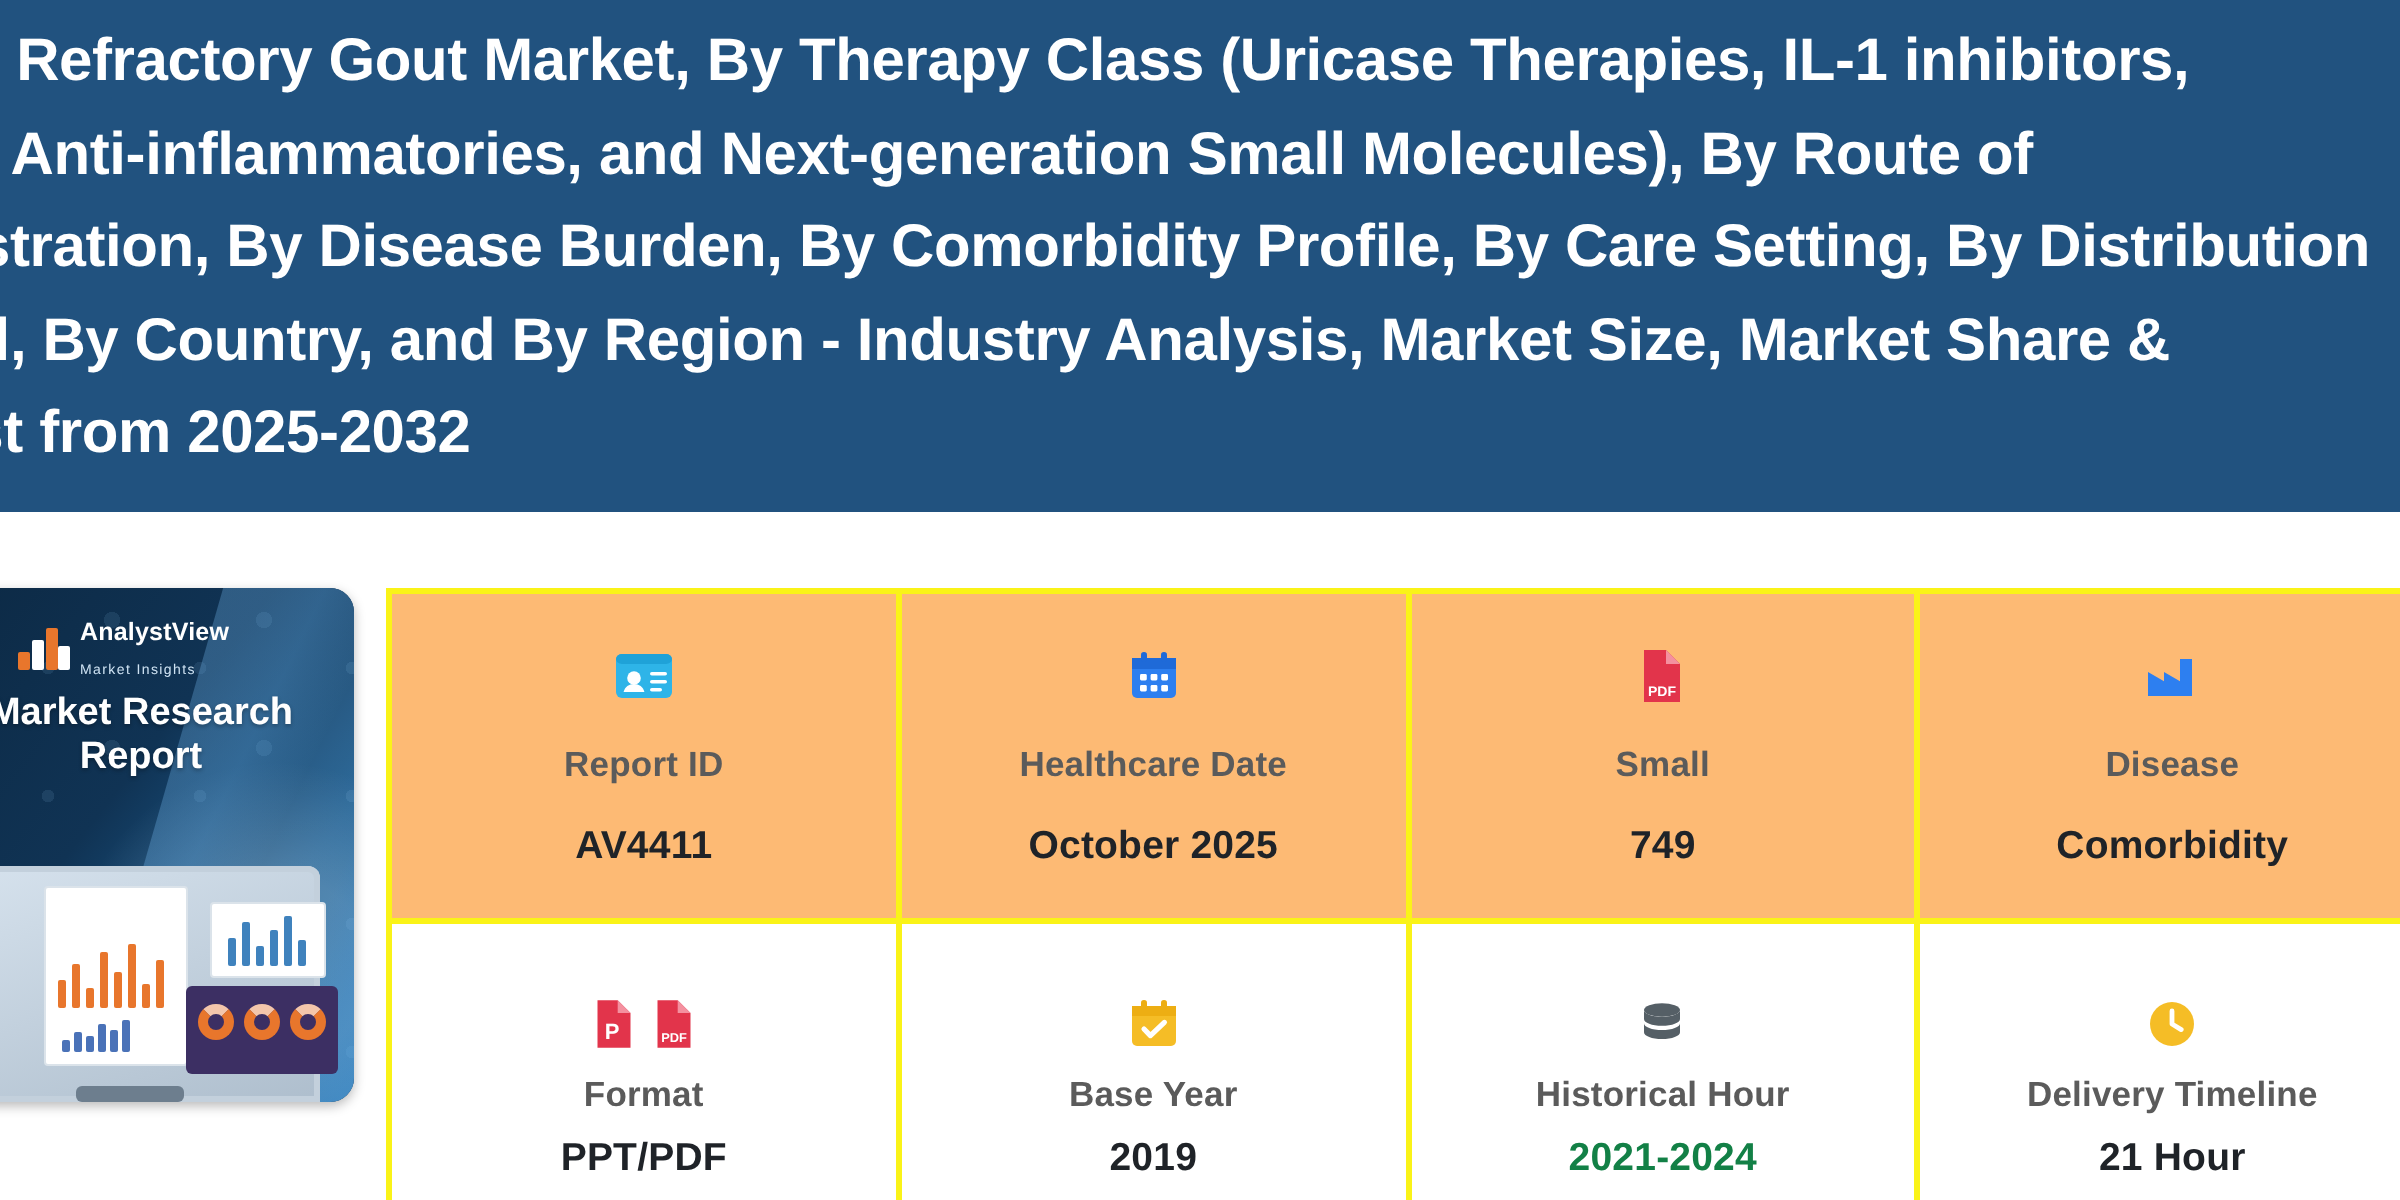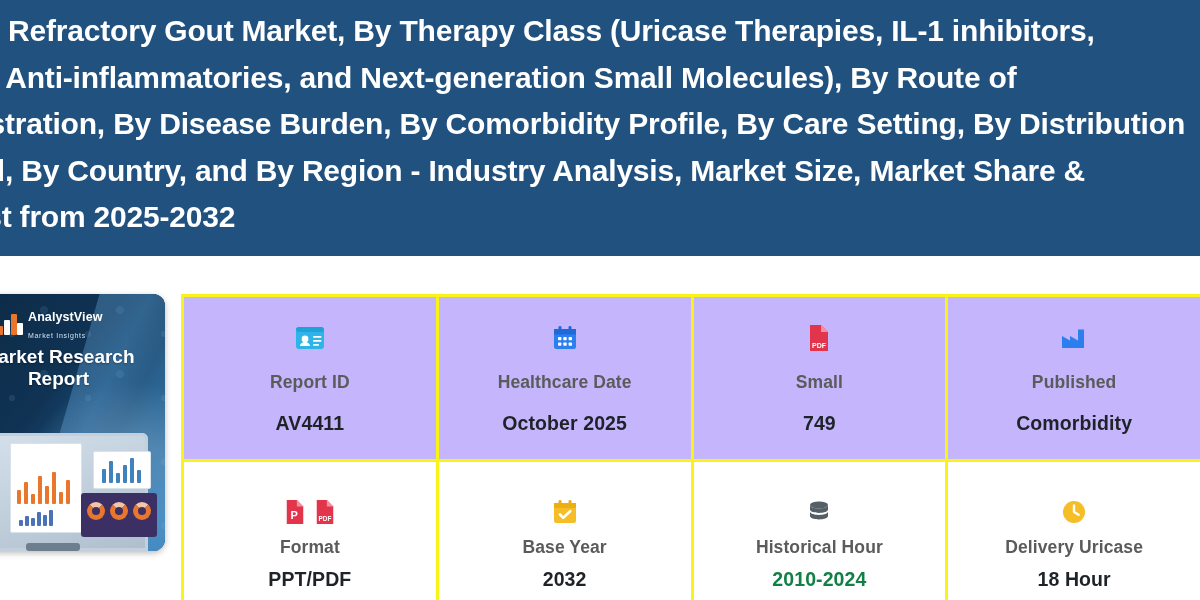--- a/index.html
+++ b/index.html
@@ -27,21 +27,21 @@
     font-size: 30px;
     font-weight: 700;
     line-height: 46.5px;
     letter-spacing: -0.2px;
     white-space: normal;
   }
 
   
   .content {
     position: absolute;
-    left: 0; top: 256px;
+    left: 12px; top: 256px;
     width: 1044px; height: 344px;
     background: #ffffff;
     padding-left: 17px;
   }
 
   
   .thumb-wrap {
     position: absolute;
     left: -48px; top: 38px;
     width: 213px; height: 257px;
@@ -142,21 +142,21 @@
     background: #FAF318;
     gap: 3px;
     border: 3px solid #FAF318;
   }
   .cell {
     display: flex; flex-direction: column;
     align-items: center; justify-content: center;
     gap: 2px;
     padding: 10px 6px;
   }
-  .cell.row-top { background: #c4b5fd; gap: 11px; }
+  .cell.row-top { background: #fdba74; gap: 11px; }
   .cell.row-bot { background: #FFFFFF; }
   .cell-icons { height: 34px; display: flex; align-items: center; justify-content: center; gap: 8px; }
   .cell-label {
     font-size: 17.5px; font-weight: 700; color: #5b5b5b; margin-top: 6px; letter-spacing: .1px;
   }
   .cell-value {
     font-size: 19.5px; font-weight: 700; color: #1f2328; margin-top: 8px; letter-spacing: .1px;
   }
   .cell-value.green { color: #128046; }
 
@@ -282,21 +282,21 @@
       <div class="cell-label">Small</div>
       <div class="cell-value">749</div>
     </div>
 
     <div class="cell row-top">
       <div class="cell-icons">
         <svg class="ic" width="28" height="22" viewBox="0 0 28 22" aria-hidden="true">
           <path d="M2 21V9l8 4.6V9l8 4.6V2.5h6V21z" fill="#2D7FF0"></path>
         </svg>
       </div>
-      <div class="cell-label">Published</div>
+      <div class="cell-label">Disease</div>
       <div class="cell-value">Comorbidity</div>
     </div>
 
     <div class="cell row-bot">
       <div class="cell-icons">
         <svg class="ic" width="22" height="26" viewBox="0 0 24 28" aria-hidden="true">
           <path d="M3 1h11l7 7v19H3z" fill="#E2344B"></path>
           <path d="M14 1l7 7h-7z" fill="#F4909F"></path>
           <text x="11" y="22" font-family="Liberation Sans, sans-serif" font-size="12" font-weight="700" fill="#fff" text-anchor="middle">P</text>
         </svg>
@@ -314,42 +314,42 @@
       <div class="cell-icons">
         <svg class="ic" width="26" height="26" viewBox="0 0 26 26" aria-hidden="true">
           <rect x="2" y="4" width="22" height="20" rx="2.5" fill="#F5BD26"></rect>
           <rect x="2" y="4" width="22" height="5" fill="#EDAE13"></rect>
           <rect x="6.5" y="1" width="3" height="5" rx="1.4" fill="#EDAE13"></rect>
           <rect x="16.5" y="1" width="3" height="5" rx="1.4" fill="#EDAE13"></rect>
           <path d="M8 15.5l3.2 3.3 7-6.6" stroke="#fff" stroke-width="2.6" fill="none" stroke-linecap="round" stroke-linejoin="round"></path>
         </svg>
       </div>
       <div class="cell-label">Base Year</div>
-      <div class="cell-value">2032</div>
+      <div class="cell-value">2019</div>
     </div>
 
     <div class="cell row-bot">
       <div class="cell-icons">
         <svg class="ic" width="26" height="26" viewBox="0 0 26 26" aria-hidden="true">
           <g fill="#555F66">
             <ellipse cx="13" cy="6" rx="9" ry="3.4"></ellipse>
             <path d="M4 6v4.5c0 1.9 4 3.4 9 3.4s9-1.5 9-3.4V6c0 1.9-4 3.4-9 3.4S4 7.9 4 6z"></path>
             <path d="M4 12.6v4.5c0 1.9 4 3.4 9 3.4s9-1.5 9-3.4v-4.5c0 1.9-4 3.4-9 3.4s-9-1.5-9-3.4z"></path>
           </g>
         </svg>
       </div>
       <div class="cell-label">Historical Hour</div>
-      <div class="cell-value green">2010-2024</div>
+      <div class="cell-value green">2021-2024</div>
     </div>
 
     <div class="cell row-bot">
       <div class="cell-icons">
         <svg class="ic" width="26" height="26" viewBox="0 0 26 26" aria-hidden="true">
           <circle cx="13" cy="13" r="11" fill="#F5BD26"></circle>
           <path d="M13 6.5V13l4.6 2.8" stroke="#fff" stroke-width="2.4" fill="none" stroke-linecap="round" stroke-linejoin="round"></path>
         </svg>
       </div>
-      <div class="cell-label">Delivery Uricase</div>
-      <div class="cell-value">18 Hour</div>
+      <div class="cell-label">Delivery Timeline</div>
+      <div class="cell-value">21 Hour</div>
     </div>
 
   </div>
 </div>
 
 </body></html>

